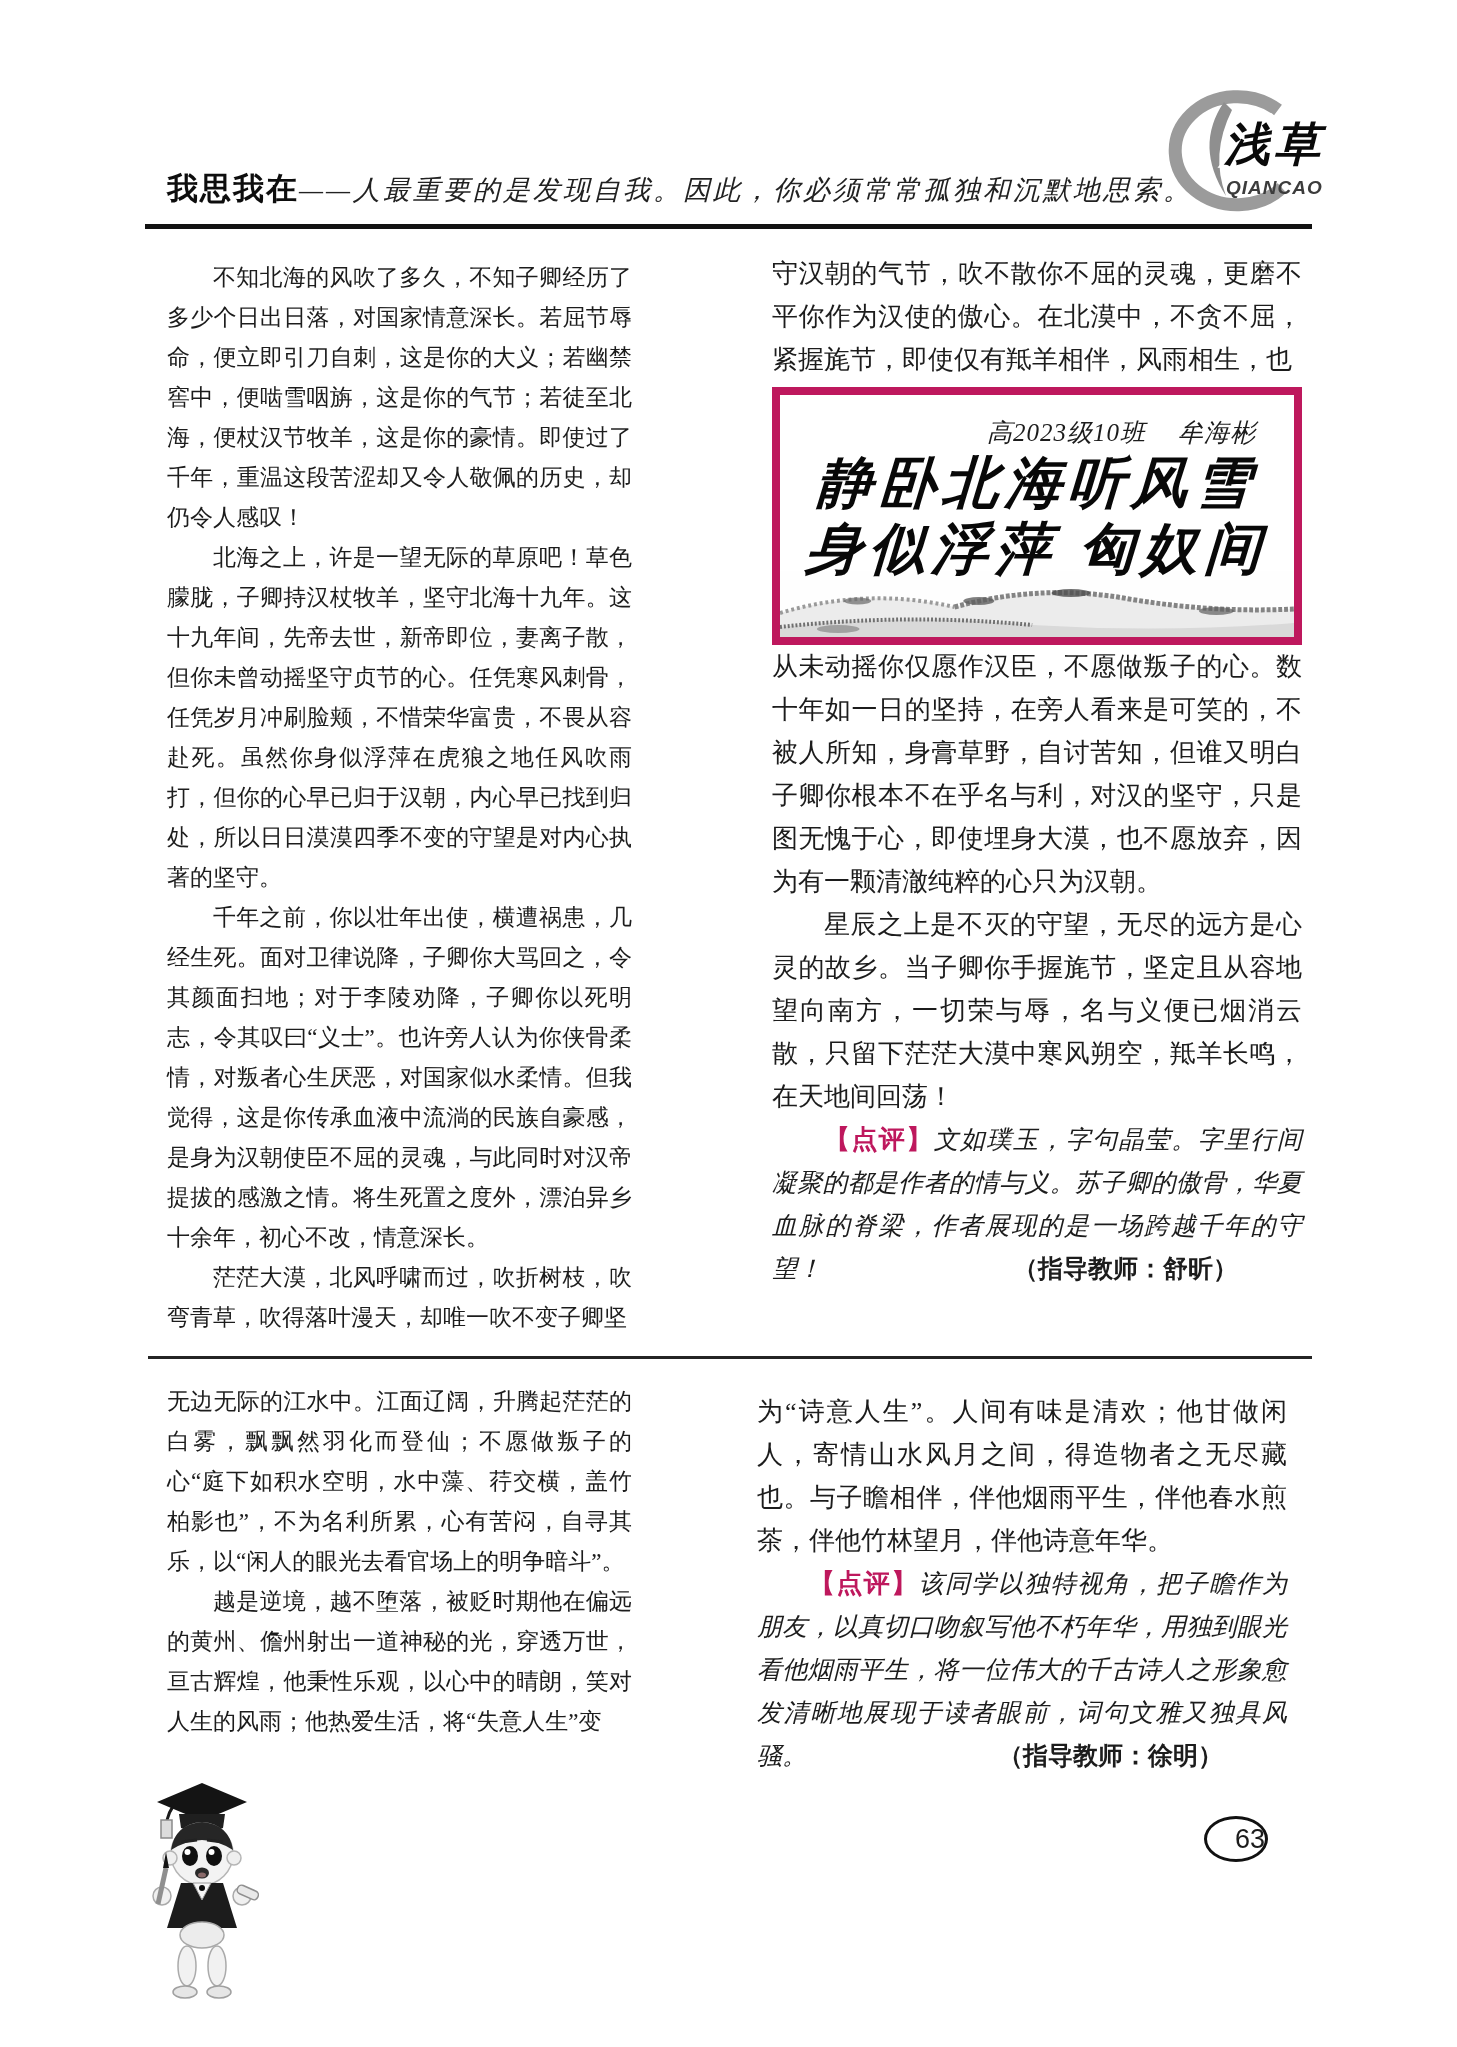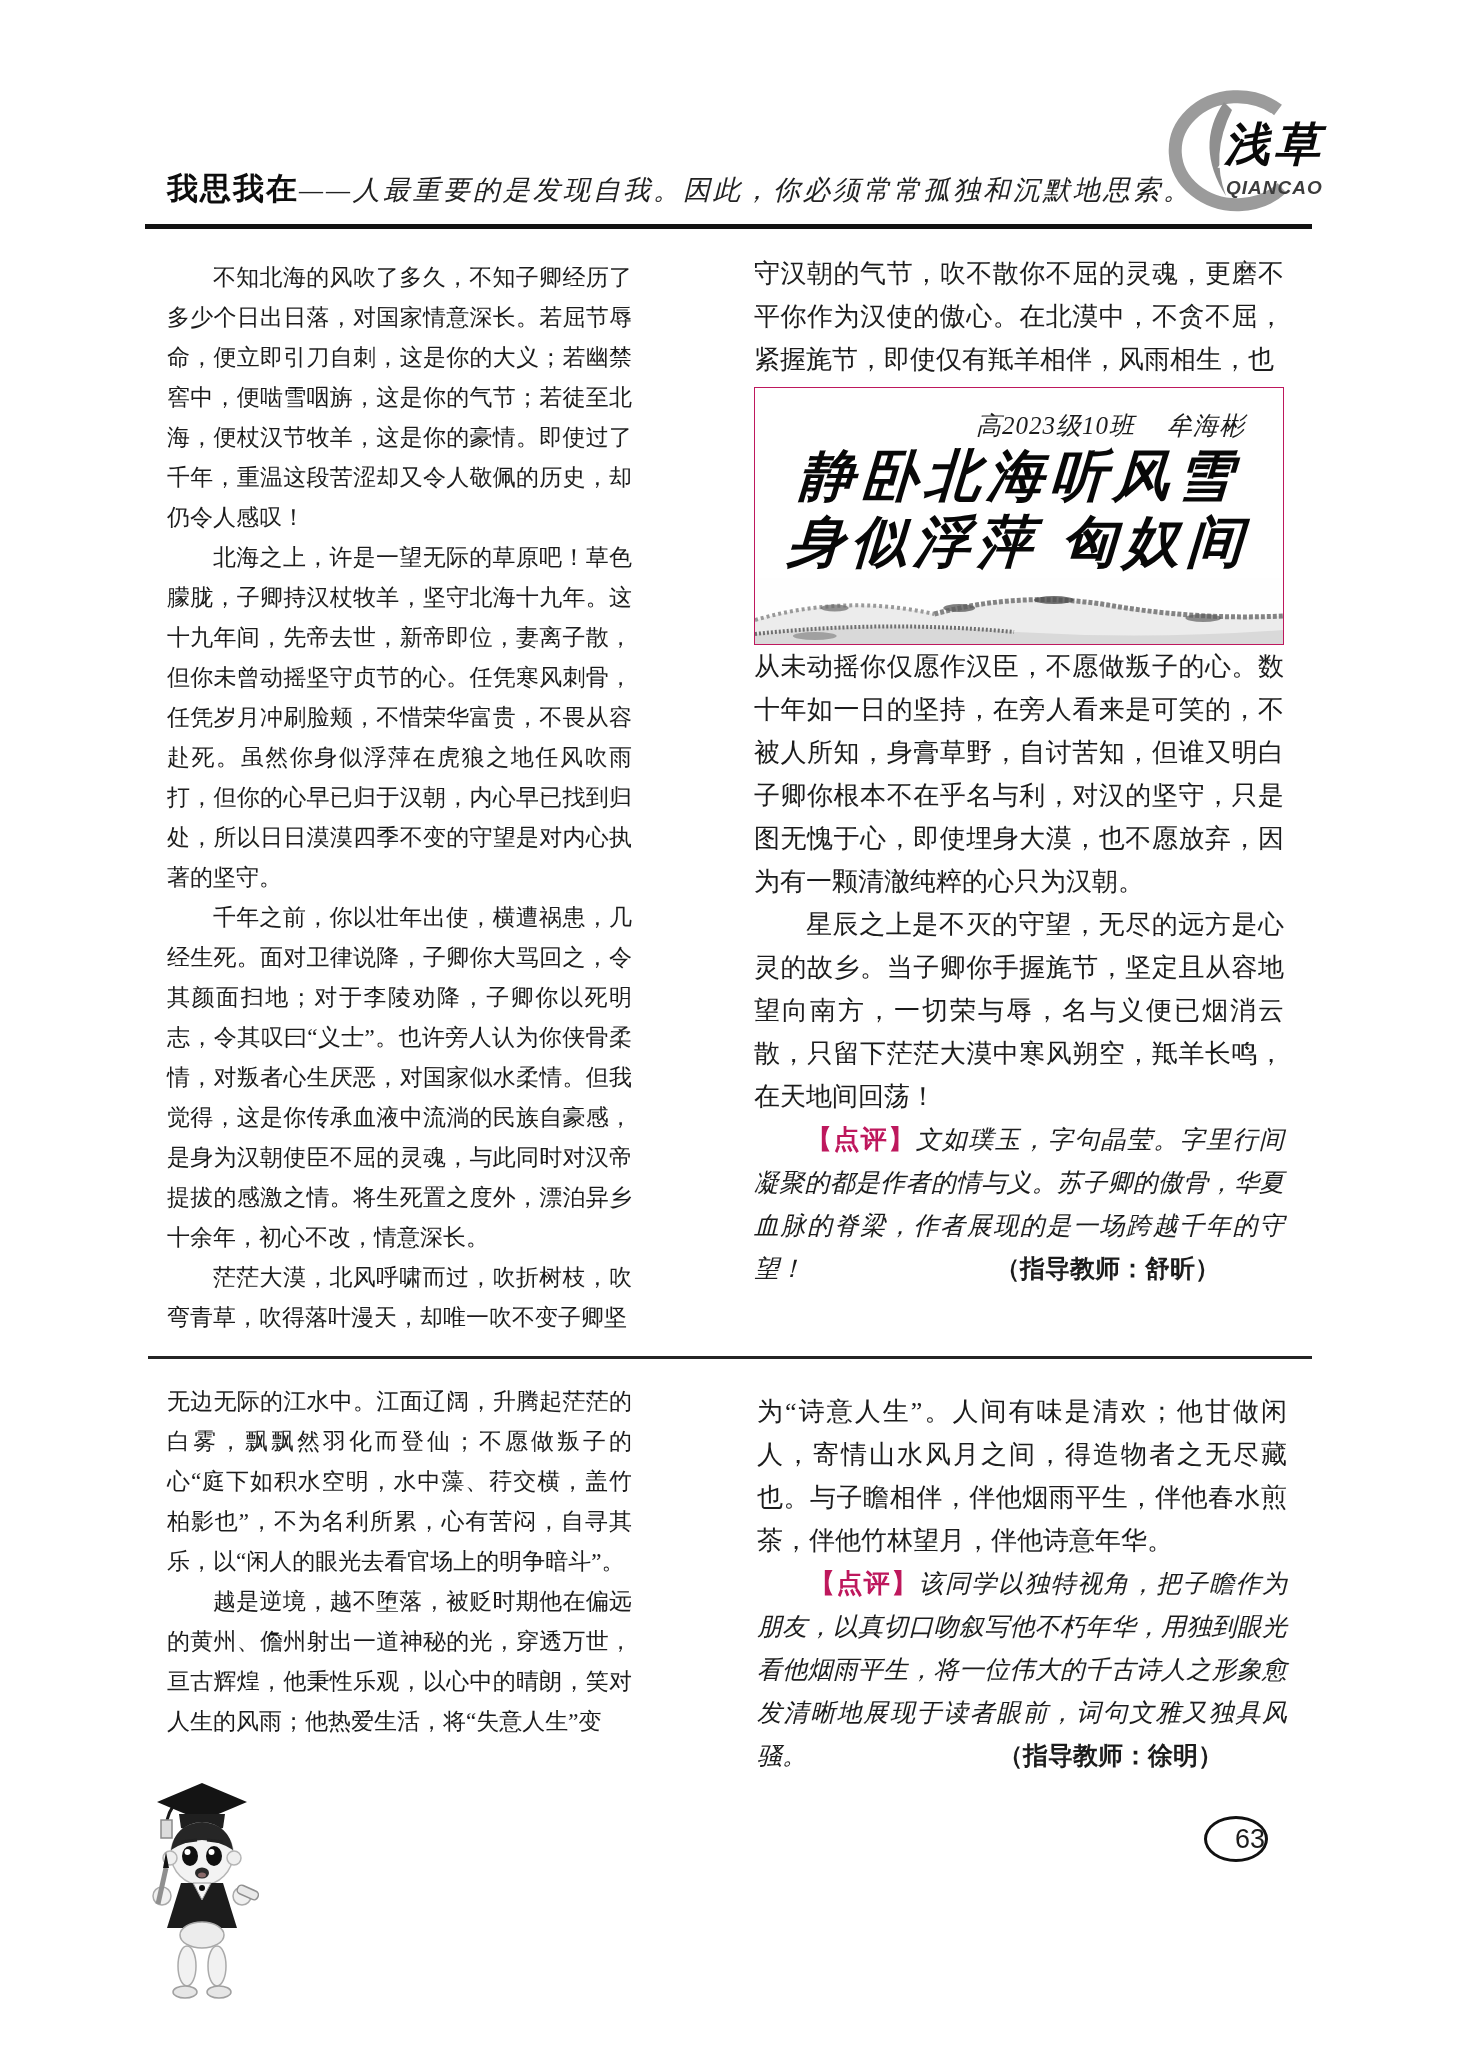--- a/index.html
+++ b/index.html
@@ -16,28 +16,28 @@
   }
   .hdr-kai { font-size:27px; font-style:italic; letter-spacing:3px; color:#222; }
   .hdr-rule { position:absolute; left:145px; top:224px; width:1167px; height:5px; background:#121212; }
   .logo { position:absolute; left:1128px; top:84px; width:212px; height:140px; }
 
   
   .col { position:absolute; text-align:justify; }
   .col p { margin:0; text-indent:2em; }
   .col p.cont { text-indent:0; }
   .col-e1-left  { left:167px; top:258px;  width:465px; font-size:23px; line-height:40px; }
-  .col-e1-right { left:754px; top:252px;  width:530px; font-size:26px; line-height:43px; }
+  .col-e1-right { left:772px; top:252px;  width:530px; font-size:26px; line-height:43px; }
   .col-e2-left  { left:167px; top:1382px; width:465px; font-size:23px; line-height:40px; }
   .col-e2-right { left:757px; top:1390px; width:530px; font-size:26px; line-height:43px; }
 
   
   .title-box {
     position:relative; margin-top:6px; height:258px; box-sizing:border-box;
-    border:1px solid #be185d; background:#fff; text-indent:0; overflow:hidden;
+    border:8px solid #be185d; background:#fff; text-indent:0; overflow:hidden;
   }
   .byline { position:absolute; top:16px; right:38px; font-size:25px; font-style:italic; letter-spacing:1px; z-index:3; }
   .byline .author { margin-left:32px; }
   .callig {
     position:absolute; left:0; width:100%; text-align:center; z-index:2;
     font-size:56px; font-weight:bold; font-style:italic; letter-spacing:7px;
     line-height:1; color:#080808; transform:skewX(-3deg);
   }
   .callig.l1 { top:60px; }
   .callig.l2 { top:126px; }

